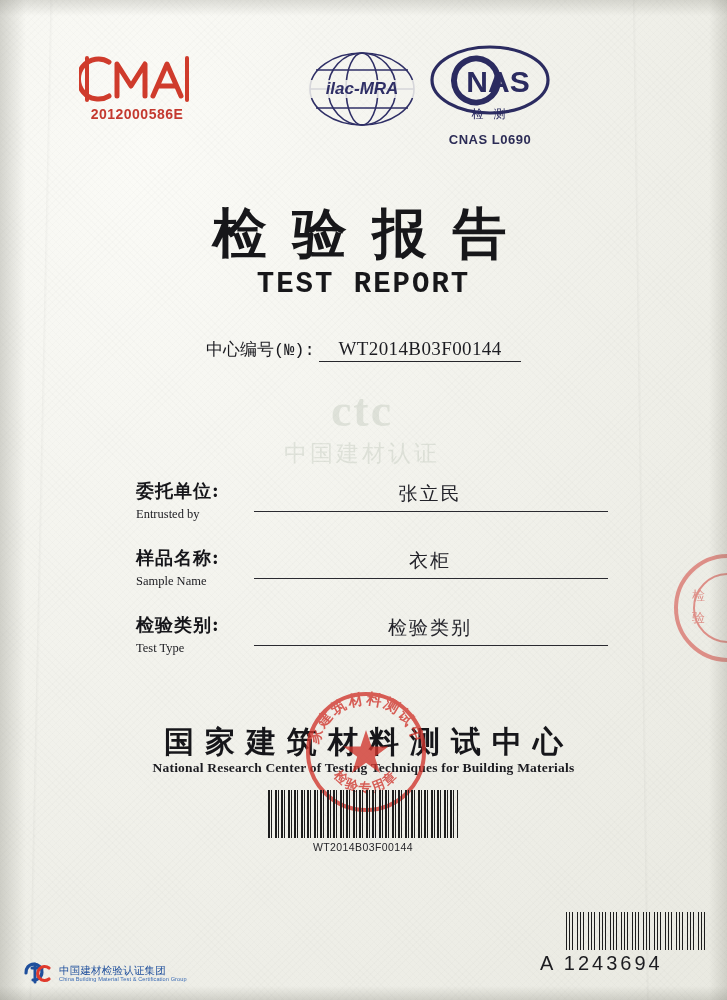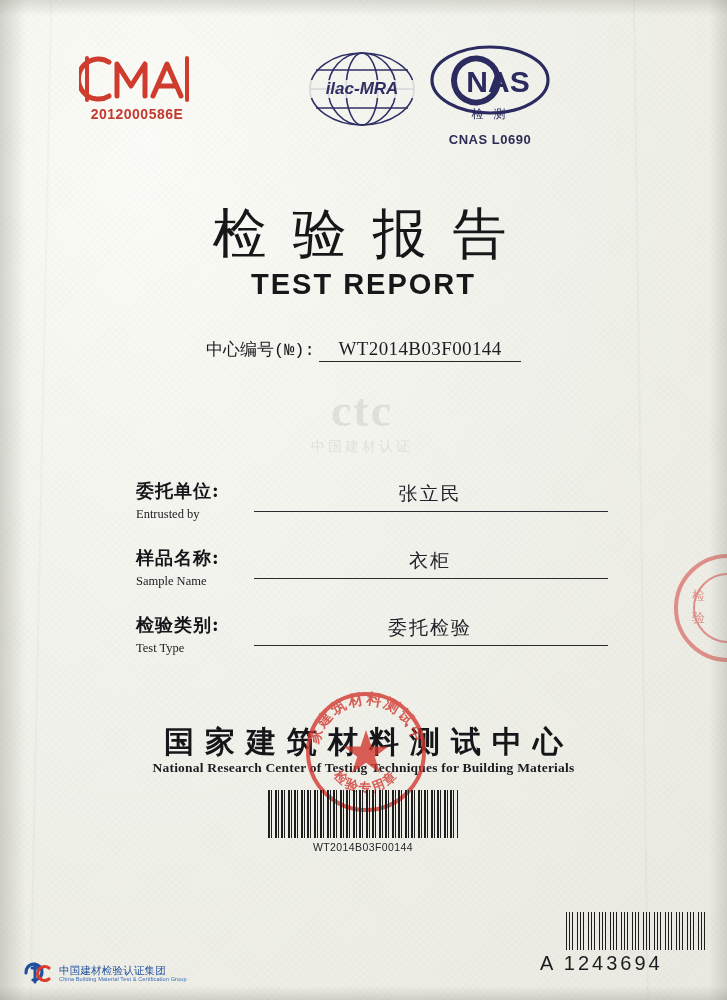--- a/index.html
+++ b/index.html
@@ -106,31 +106,31 @@
   }
 
   
   .title-cn {
     position: absolute;
     top: 198px;
     left: 0; right: 8px;
     text-align: center;
     font-family: "DejaVu Serif", serif;
     font-size: 54px;
-    font-weight: normal;
+    font-weight: bold;
     letter-spacing: 26px;
     color: #17171a;
     text-indent: 26px;
   }
   .title-en {
     position: absolute;
     top: 268px;
     left: 0; right: 0;
     text-align: center;
-    font-family: Liberation Sans, sans-serif;
+    font-family: Liberation Mono, monospace;
     font-size: 29px;
     font-weight: bold;
     letter-spacing: 2px;
     color: #17171a;
   }
 
   
   .report-no {
     position: absolute;
     top: 338px;
@@ -168,21 +168,21 @@
     font-family: "Liberation Serif", serif;
     font-size: 46px;
     font-weight: bold;
     color: #8a9a86;
     letter-spacing: 2px;
     line-height: 1;
   }
   .watermark .wm-cn {
     margin-top: 4px;
     font-family: Liberation Serif, serif;
-    font-size: 14px;
+    font-size: 23px;
     color: #8a9a86;
     letter-spacing: 3px;
   }
 
   
   .fields {
     position: absolute;
     top: 479px;
     left: 136px;
     width: 470px;
@@ -480,21 +480,21 @@
       </div>
       <div class="field-value">衣柜</div>
       <div class="field-line"></div>
     </div>
 
     <div class="field-row">
       <div class="field-label">
         <span class="cn">检验类别:</span>
         <span class="en">Test Type</span>
       </div>
-      <div class="field-value">委托检验</div>
+      <div class="field-value">检验类别</div>
       <div class="field-line"></div>
     </div>
 
   </div>
 
   <div class="org-cn">国家建筑材料测试中心</div>
   <div class="org-en">National Research Center of Testing Techniques for Building Materials</div>
 
   <div class="stamp">
     <svg width="140" height="140" viewBox="0 0 140 140" xmlns="http://www.w3.org/2000/svg">

